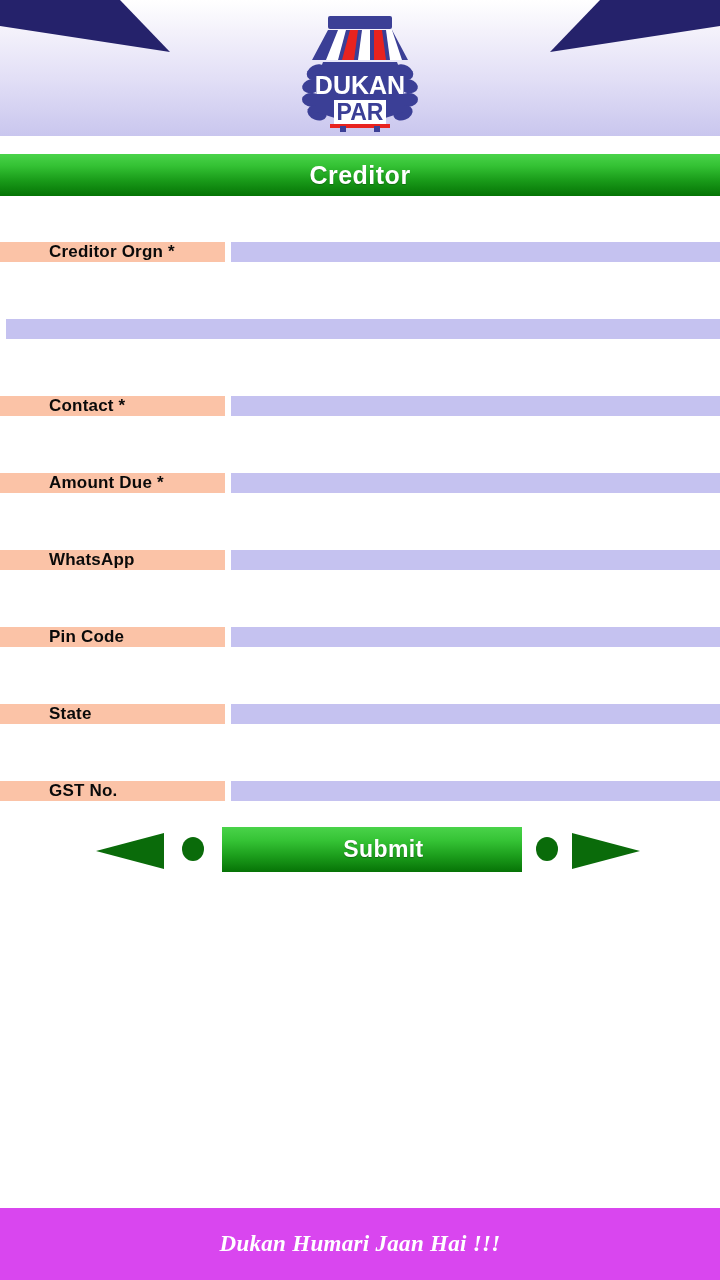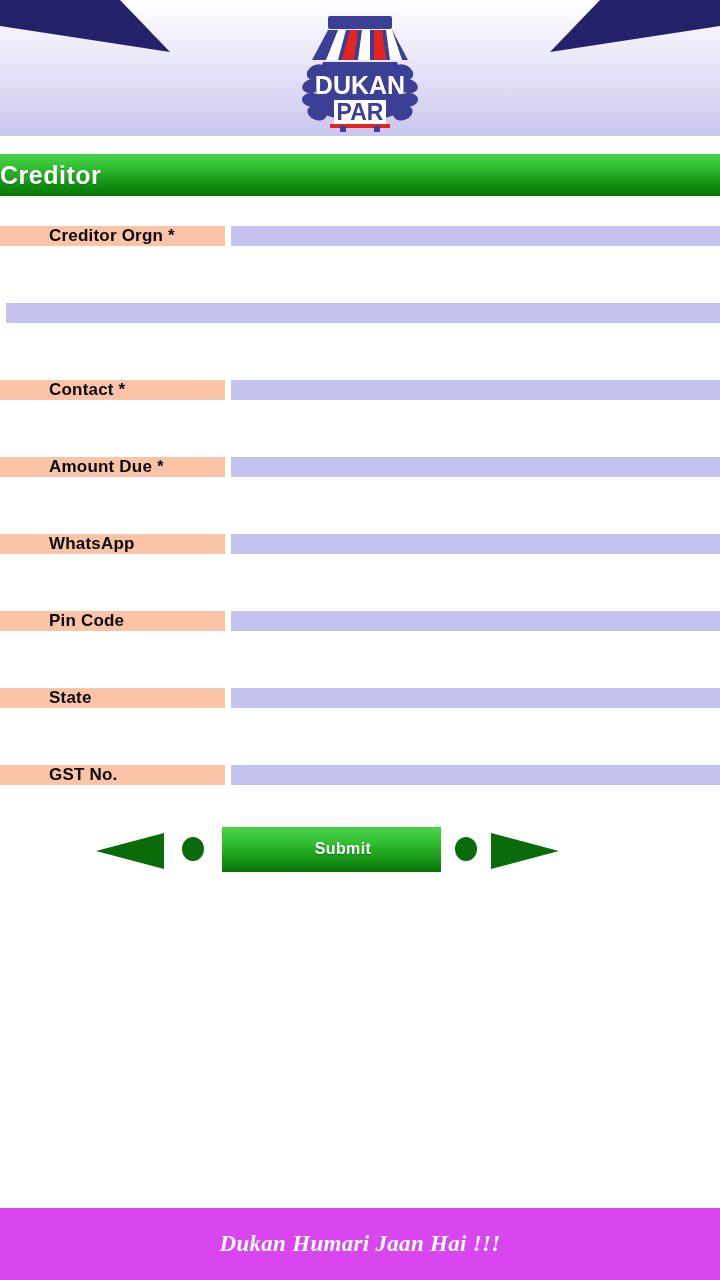--- a/index.html
+++ b/index.html
@@ -43,37 +43,38 @@
   }
 
   
   .title-bar {
     width: 720px;
     height: 42px;
     margin-top: 18px;
     background: linear-gradient(to bottom, #4ad34a 0%, #34c234 28%, #1a9c1a 62%, #057405 100%);
     display: flex;
     align-items: center;
+    justify-content: center;
   }
   .title-bar-text {
     color: #ffffff;
     font-size: 25px;
     font-weight: bold;
     letter-spacing: 0.5px;
     text-shadow: 0 1px 1px rgba(0,0,0,0.25);
   }
 
   
   .form-area {
     width: 720px;
     padding-top: 13px;
   }
   .form-row {
     display: flex;
-    align-items: center;
+    align-items: flex-end;
     height: 53px;
     margin-bottom: 24px;
   }
   .field-label {
     width: 225px;
     background: #fbc3a7;
     display: flex;
     align-items: center;
     padding-left: 49px;
     box-sizing: border-box;
@@ -111,27 +112,27 @@
   }
   .nav-dot {
     width: 22px;
     height: 24px;
     border-radius: 50%;
     background: #0a6b0a;
     margin: 0 14px;
     flex: none;
   }
   .submit-button {
-    width: 219px;
+    width: 300px;
     height: 45px;
     background: linear-gradient(to bottom, #4ad34a 0%, #35c335 30%, #1c9e1c 64%, #067306 100%);
     border: none;
     color: #ffffff;
     font-family: "Liberation Sans", sans-serif;
-    font-size: 16px;
+    font-size: 23px;
     font-weight: bold;
     letter-spacing: 0.4px;
     text-shadow: 0 1px 1px rgba(0,0,0,0.3);
     cursor: pointer;
     flex: none;
     padding-left: 29px;
   }
   .spacer-left  { width: 4px; flex: none; }
 
   

